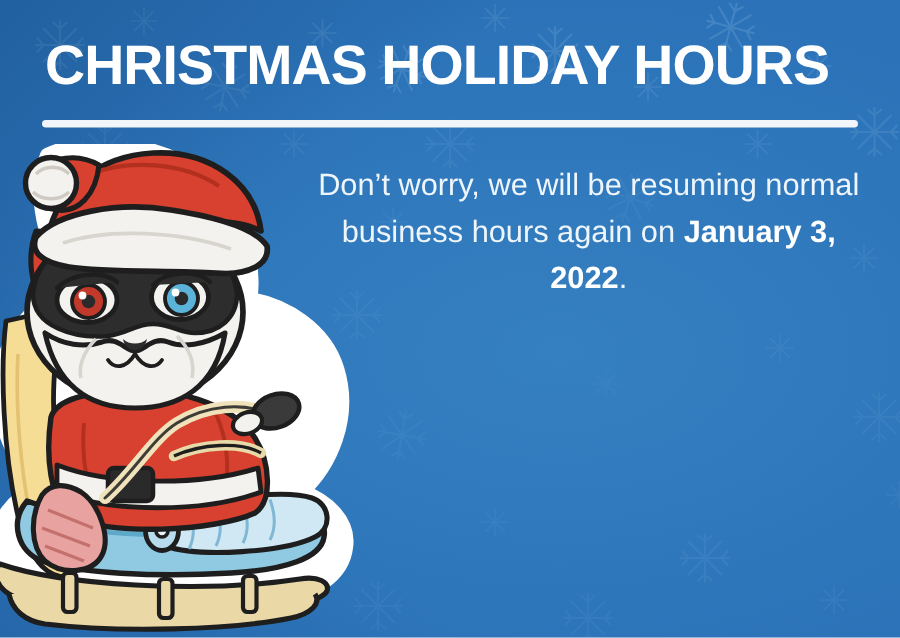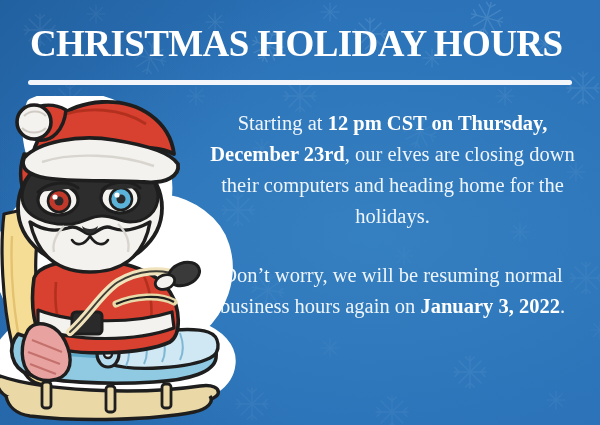--- a/index.html
+++ b/index.html
@@ -5,21 +5,21 @@
   html, body {
     margin: 0;
     padding: 0;
     background: #ffffff;
   }
   #banner {
     position: relative;
     width: 600px;
     height: 425px;
     overflow: hidden;
-    font-family: Liberation Serif, serif;
+    font-family: Liberation Sans, sans-serif;
     background: #2b72b8;
   }
   
   .bg-base {
     position: absolute;
     inset: 0;
     background: #2b72b8;
   }
   .bg-vignette {
     position: absolute;
@@ -146,21 +146,20 @@
       <use href="#flake-sm" x="600" y="330" opacity="0.24"></use>
     </svg>
   </div>
 
   <div class="bg-vignette"></div>
 
   <div class="title">CHRISTMAS HOLIDAY HOURS</div>
   <div class="divider"></div>
 
   <div class="copy">
-    <p class="para"><span>Starting at </span><b>12 pm CST on Thursday, December 23rd</b><span>, our elves are closing down their computers and heading home for the holidays.</span></p>
     <p class="para"><span>Don’t worry, we will be resuming normal business hours again on </span><b>January 3, 2022</b><span>.</span></p>
   </div>
 
   <div class="mascot">
     <svg viewBox="0 0 246 330" xmlns="http://www.w3.org/2000/svg" aria-hidden="true">
       <g>
         <path d="M38 8 C62 -4 112 -2 140 22 C166 44 176 78 172 104
                  C196 108 222 124 230 150 C240 182 226 214 206 232
                  C224 238 238 252 236 268 C234 288 214 300 188 302
                  C150 306 96 310 58 306 C28 302 6 292 4 272

